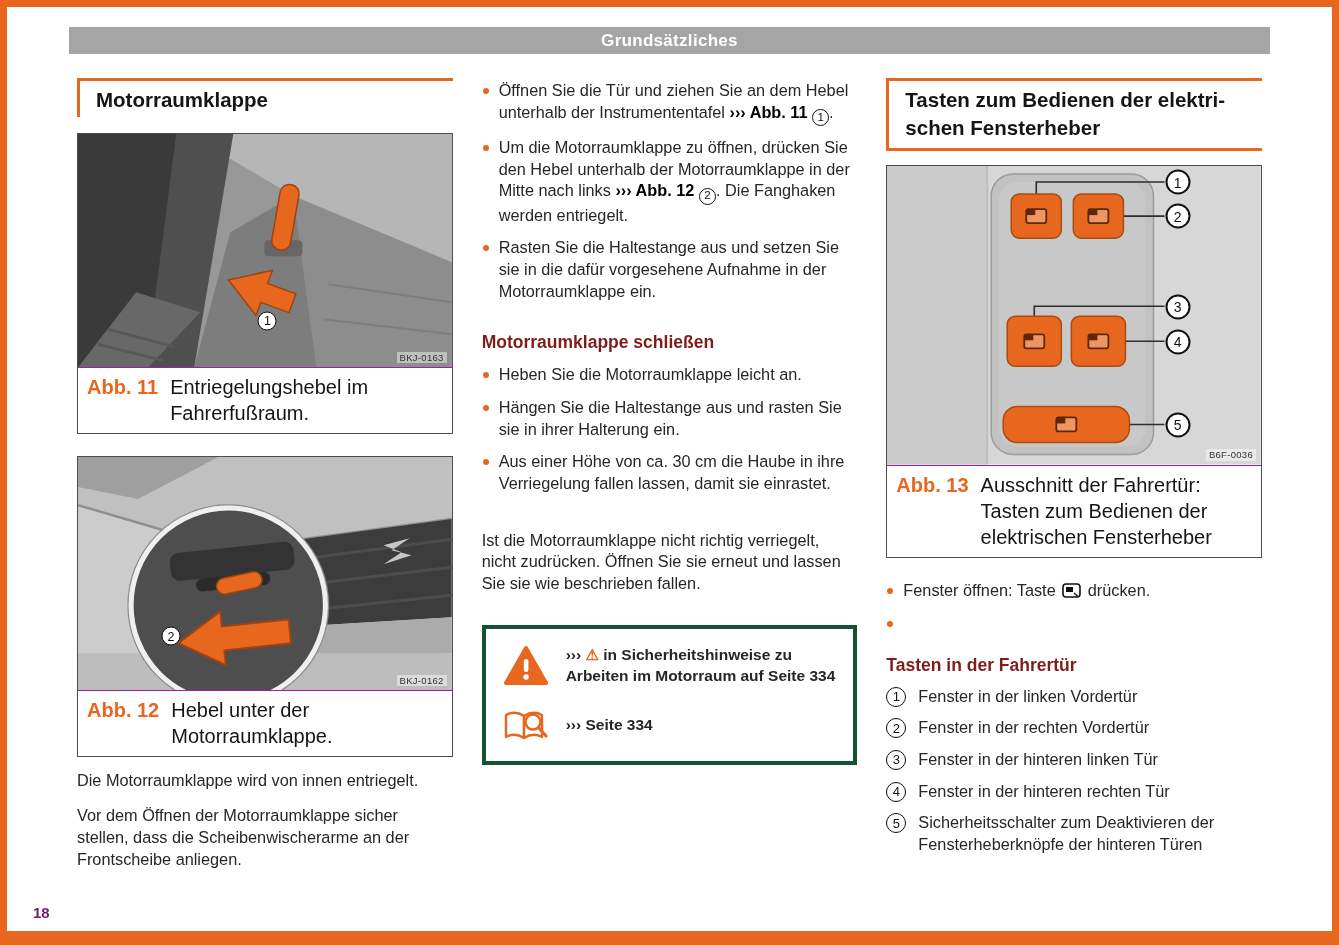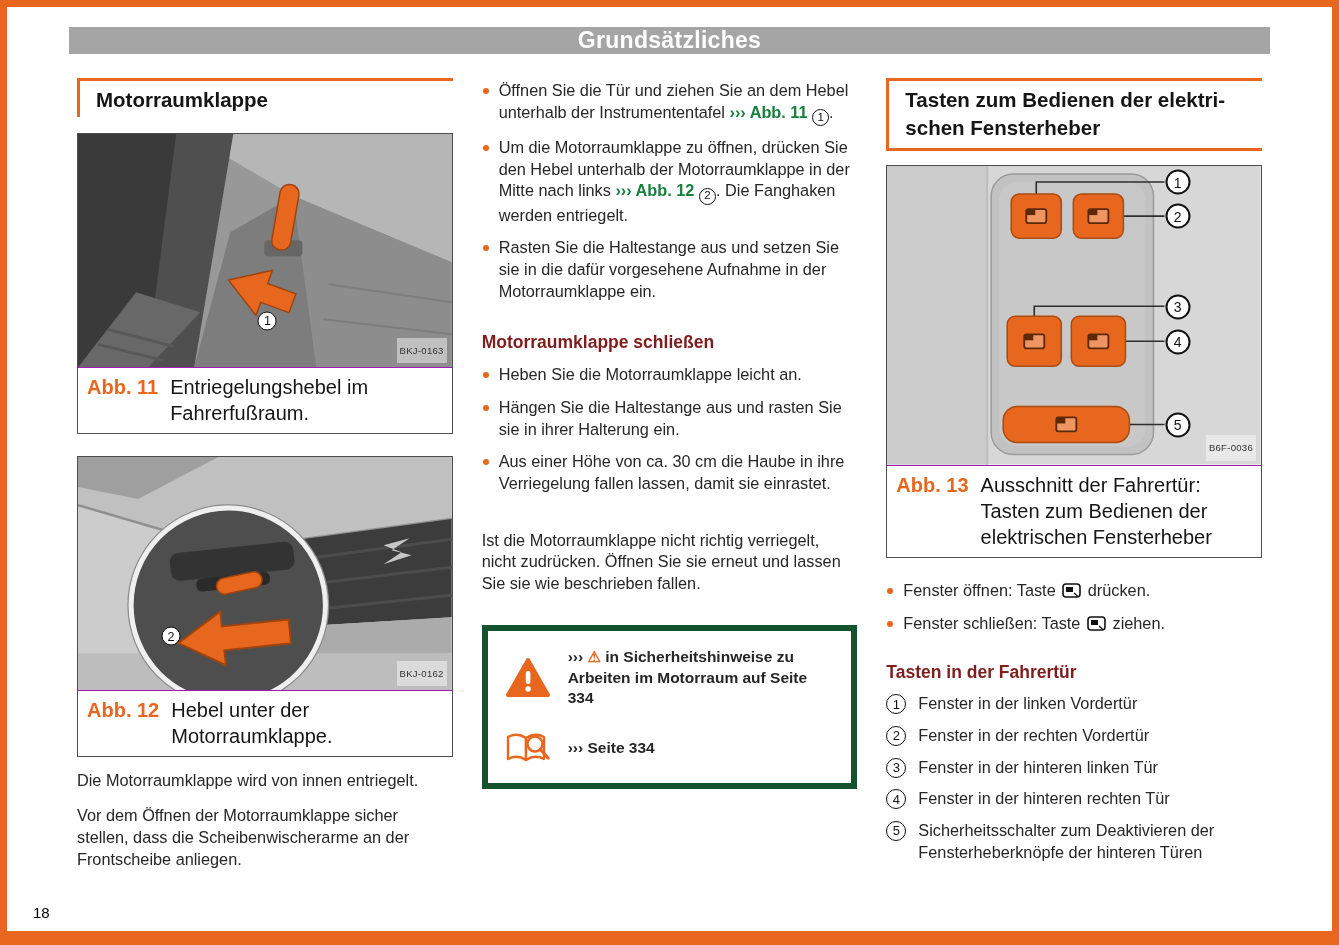--- a/index.html
+++ b/index.html
@@ -18,21 +18,21 @@
     border-bottom: 14px solid #E8671E;
     position: relative;
     overflow: hidden;
   }
   .header-bar {
     height: 27px;
     margin: 20px 62px 0 62px;
     background: #A5A5A5;
     color: #fff;
     font-weight: bold;
-    font-size: 23px;
+    font-size: 17px;
     display: flex; align-items: center; justify-content: center;
     letter-spacing: .3px;
   }
   .columns {
     display: flex;
     gap: 29px;
     padding: 24px 70px 0 70px;
     align-items: flex-start;
   }
   .col { flex: 1; min-width: 0; }
@@ -61,21 +61,21 @@
     margin: 13px 0;
   }
 
   
   .figure { border: 1px solid #4d4d4d; margin-top: 16px; background: #fff; }
   .fig-img { position: relative; display: block; line-height: 0; }
   .fig-img svg { display: block; width: 100%; height: auto; }
   .fig-code {
     position: absolute; right: 5px; bottom: 4px;
     font-size: 9.5px; line-height: 1; color: #333;
-    background: rgba(255,255,255,.45); padding: 8px 3px; letter-spacing: .3px;
+    background: rgba(255,255,255,.45); padding: 1px 3px; letter-spacing: .3px;
   }
   .fig-caption {
     border-top: 1px solid #a21caf;
     padding: 6px 9px 7px 9px;
     font-size: 20px; line-height: 1.3; color: #151515;
     display: flex; gap: 12px;
   }
   .fig-label { color: #E8671E; font-weight: bold; white-space: nowrap; }
 
   
@@ -91,43 +91,43 @@
   .circ.lg { width: 25px; height: 25px; border-width: 2px; font-size: 14px; }
   .fig-callout { position: absolute; transform: translate(-50%,-50%); }
 
   
   .bullet { display: flex; margin: 11px 0; font-size: 16.3px; line-height: 1.33; color: #262626; }
   .dot {
     flex: 0 0 auto; width: 6px; height: 6px; border-radius: 50%;
     background: #E8671E; margin: 8px 10px 0 1px;
   }
   .bt { min-width: 0; }
-  .ref { color: #15803d; font-weight: bold; }
+  .ref { color: #000000; font-weight: bold; }
 
   
   .warn-box {
-    border: 6px solid #14532d;
+    border: 4px solid #14532d;
     margin-top: 30px;
     padding: 16px 16px;
     display: flex; flex-direction: column; gap: 20px;
   }
   .warn-row { display: flex; align-items: center; gap: 16px; }
   .wicon { flex: 0 0 48px; display: flex; justify-content: center; }
   .warn-text { font-size: 15.5px; font-weight: bold; color: #262626; line-height: 1.35; }
   .mini-warn { color: #E8671E; font-size: 15px; }
 
   
   .key-icon { display: inline-block; vertical-align: -2px; margin: 0 2px; line-height: 0; }
 
   .num-item { display: flex; gap: 12px; margin: 10px 0; font-size: 16.3px; line-height: 1.33; color: #262626; }
   .num-item .circ { flex: 0 0 auto; margin-top: 1px; }
 
   .page-number {
     position: absolute; left: 26px; bottom: 10px;
-    font-size: 15px; font-weight: normal; color: #000000; text-align: right;
+    font-size: 15px; font-weight: bold; color: #701a75; text-align: right;
   }
 </style>
 </head>
 <body>
 
 <div class="frame">
 
   <div class="header-bar">
     <span>Grundsätzliches</span>
   </div>
@@ -349,27 +349,20 @@
           <span class="key-icon"><svg width="19" height="15" viewBox="0 0 19 15">
                 <rect x="1" y="1" width="17" height="13" rx="3" fill="none" stroke="#111" stroke-width="1.6"></rect>
                 <rect x="4" y="4" width="7" height="5" fill="#111"></rect>
                 <path d="M12 10 l3.5 3" stroke="#111" stroke-width="1.4"></path>
               </svg></span>
           <span>drücken.</span></div>
       </div>
 
       <div class="bullet">
         <span class="dot"></span>
-        <div class="bt"><span>Fenster schließen: Taste</span>
-          <span class="key-icon"><svg width="19" height="15" viewBox="0 0 19 15">
-                <rect x="1" y="1" width="17" height="13" rx="3" fill="none" stroke="#111" stroke-width="1.6"></rect>
-                <rect x="4" y="4" width="7" height="5" fill="#111"></rect>
-                <path d="M12 10 l3.5 3" stroke="#111" stroke-width="1.4"></path>
-              </svg></span>
-          <span>ziehen.</span></div>
       </div>
 
       <h2 class="sub-heading" style="margin-top:28px">Tasten in der Fahrertür</h2>
 
       <div class="num-item">
         <span class="circ md">1</span>
         <div class="bt">Fenster in der linken Vordertür</div>
       </div>
       <div class="num-item">
         <span class="circ md">2</span>

